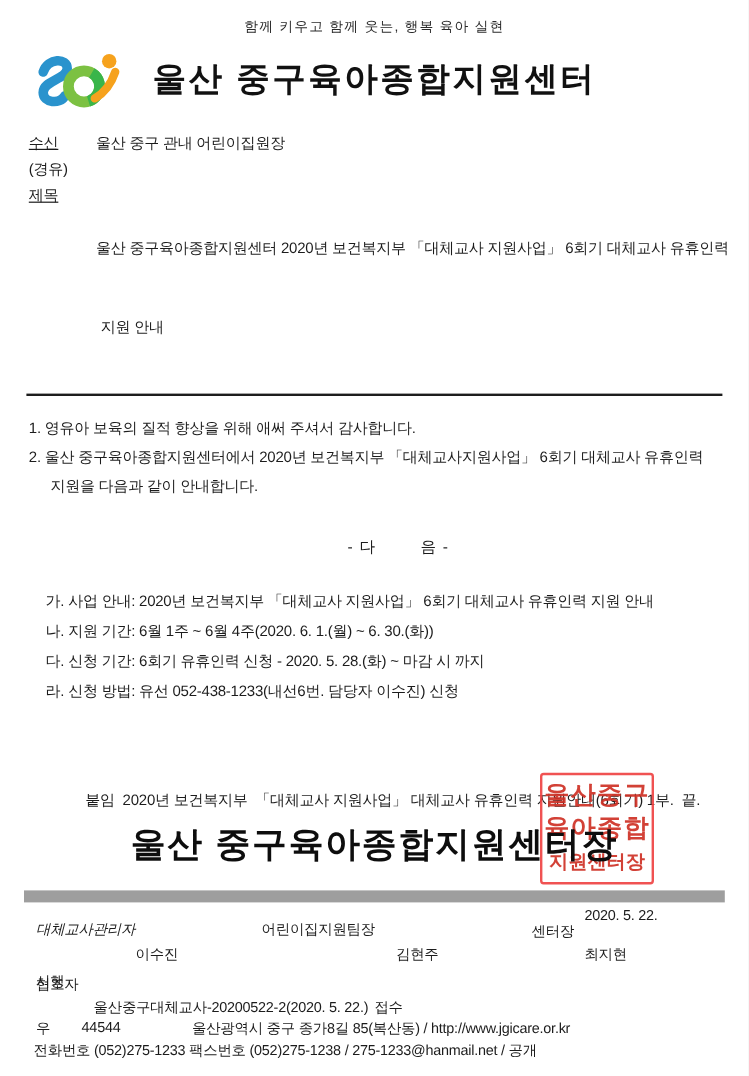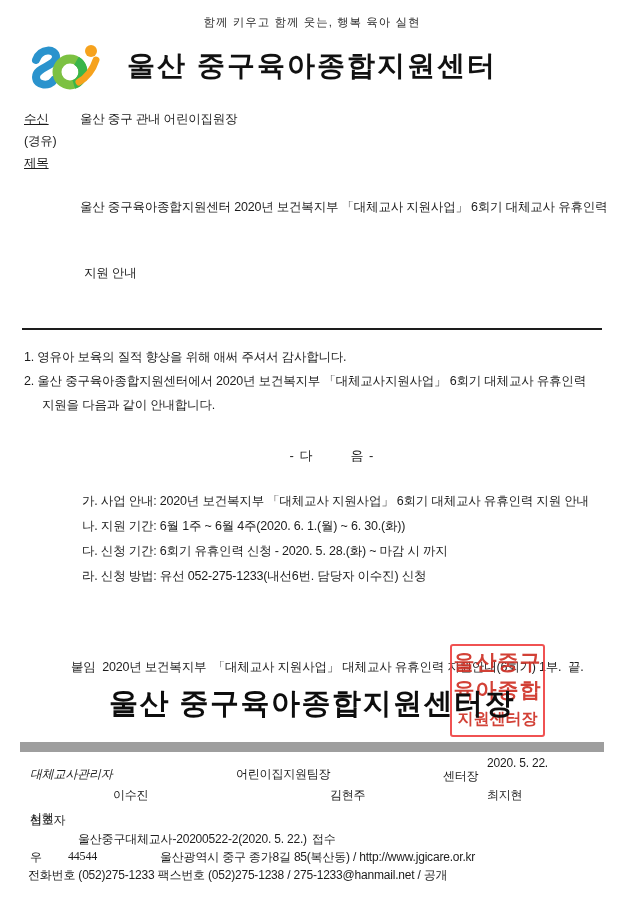--- a/index.html
+++ b/index.html
@@ -33,21 +33,21 @@
   .meta { margin-top:16px; padding:0 24px; font-size:12.5px; letter-spacing:-0.2px; }
   .meta-row { display:flex; line-height:22px; white-space:pre; }
   .meta-label { width:56px; flex:none;text-decoration:underline; }
   .subject-text .line2 { padding-left:4px; }
   .divider { border:none; border-top:2px solid #1d1d1d; margin:0 22px; }
   .body { margin-top:15px; padding:0 24px; font-size:12.5px; letter-spacing:-0.2px; }
   .para { line-height:24px; white-space:pre; }
   .hang { padding-left:18px; }
   .daum { margin-top:30px; text-align:center; font-size:13px; white-space:pre; letter-spacing:1px;padding-left:40px; }
   .items { margin-top:24px; padding-left:38px; }
-  .item { line-height:25px; white-space:pre; font-size:12.5px; letter-spacing:-0.2px;margin-left:44px; }
+  .item { line-height:25px; white-space:pre; font-size:12.5px; letter-spacing:-0.2px; }
   .attachment { margin-top:70px; padding-left:23px; font-size:12.5px; white-space:pre; letter-spacing:-0.2px;margin-left:48px; }
   .signature-name {
     position:absolute; top:684px; left:0; width:100%;
     text-align:center;
     font-size:29px; font-weight:bold; letter-spacing:1.5px;
     color:#0d0d0d; z-index:2;
   }
   .stamp {
     position:absolute; left:450px; top:644px;
     width:95px; height:93px;
@@ -111,48 +111,48 @@
     <div class="para">2. 울산 중구육아종합지원센터에서 2020년 보건복지부 「대체교사지원사업」 6회기 대체교사 유휴인력</div>
     <div class="para hang">지원을 다음과 같이 안내합니다.</div>
   </div>
 
   <div class="daum">- 다        음 -</div>
 
   <div class="items">
     <div class="item">가. 사업 안내: 2020년 보건복지부 「대체교사 지원사업」 6회기 대체교사 유휴인력 지원 안내</div>
     <div class="item">나. 지원 기간: 6월 1주 ~ 6월 4주(2020. 6. 1.(월) ~ 6. 30.(화))</div>
     <div class="item">다. 신청 기간: 6회기 유휴인력 신청 - 2020. 5. 28.(화) ~ 마감 시 까지</div>
-    <div class="item">라. 신청 방법: 유선 052-275-1233(내선6번. 담당자 이수진) 신청</div>
+    <div class="item">라. 신청 방법: 유선 052-438-1233(내선6번. 담당자 이수진) 신청</div>
   </div>
 
   <div class="attachment">붙임  2020년 보건복지부  「대체교사 지원사업」 대체교사 유휴인력 지원안내(6회기) 1부.  끝.</div>
 
   <div class="signature-name">울산 중구육아종합지원센터장</div>
 
   <div class="stamp">
     <div class="stamp-row">울산중구</div>
     <div class="stamp-row">육아종합</div>
     <div class="stamp-row small">지원센터장</div>
   </div>
 
   <div class="gray-bar"></div>
 
   <span class="ft" style="left:30px;  top:766px;font-style:italic;">대체교사관리자</span>
   <span class="ft" style="left:113px; top:787px;">이수진</span>
-  <span class="ft" style="left:236px; top:766px;font-family:Liberation Mono, monospace;">어린이집지원팀장</span>
+  <span class="ft" style="left:218px; top:766px;font-family:Liberation Mono, monospace;">어린이집지원팀장</span>
   <span class="ft" style="left:330px; top:787px;">김현주</span>
   <span class="ft" style="left:443px; top:768px;">센터장</span>
   <span class="ft" style="left:487px; top:756px;">2020. 5. 22.</span>
   <span class="ft" style="left:487px; top:787px;">최지현</span>
 
   <span class="ft" style="left:30px; top:812px;">협조자</span>
 
   <span class="ft" style="left:30px;  top:810px;">시행</span>
   <span class="ft" style="left:78px;  top:831px;">울산중구대체교사-20200522-2(2020. 5. 22.)</span>
   <span class="ft" style="left:312px; top:831px;">접수</span>
 
   <span class="ft" style="left:30px;  top:849px;">우</span>
-  <span class="ft" style="left:68px;  top:849px;font-family:Liberation Serif, serif;">44544</span>
+  <span class="ft" style="left:68px;  top:849px;">44544</span>
   <span class="ft" style="left:160px; top:849px;">울산광역시 중구 종가8길 85(복산동) / http://www.jgicare.or.kr</span>
 
   <span class="ft" style="left:28px; top:867px;">전화번호 (052)275-1233 팩스번호 (052)275-1238 / 275-1233@hanmail.net / 공개</span>
 
 </div>
 
 </body></html>

